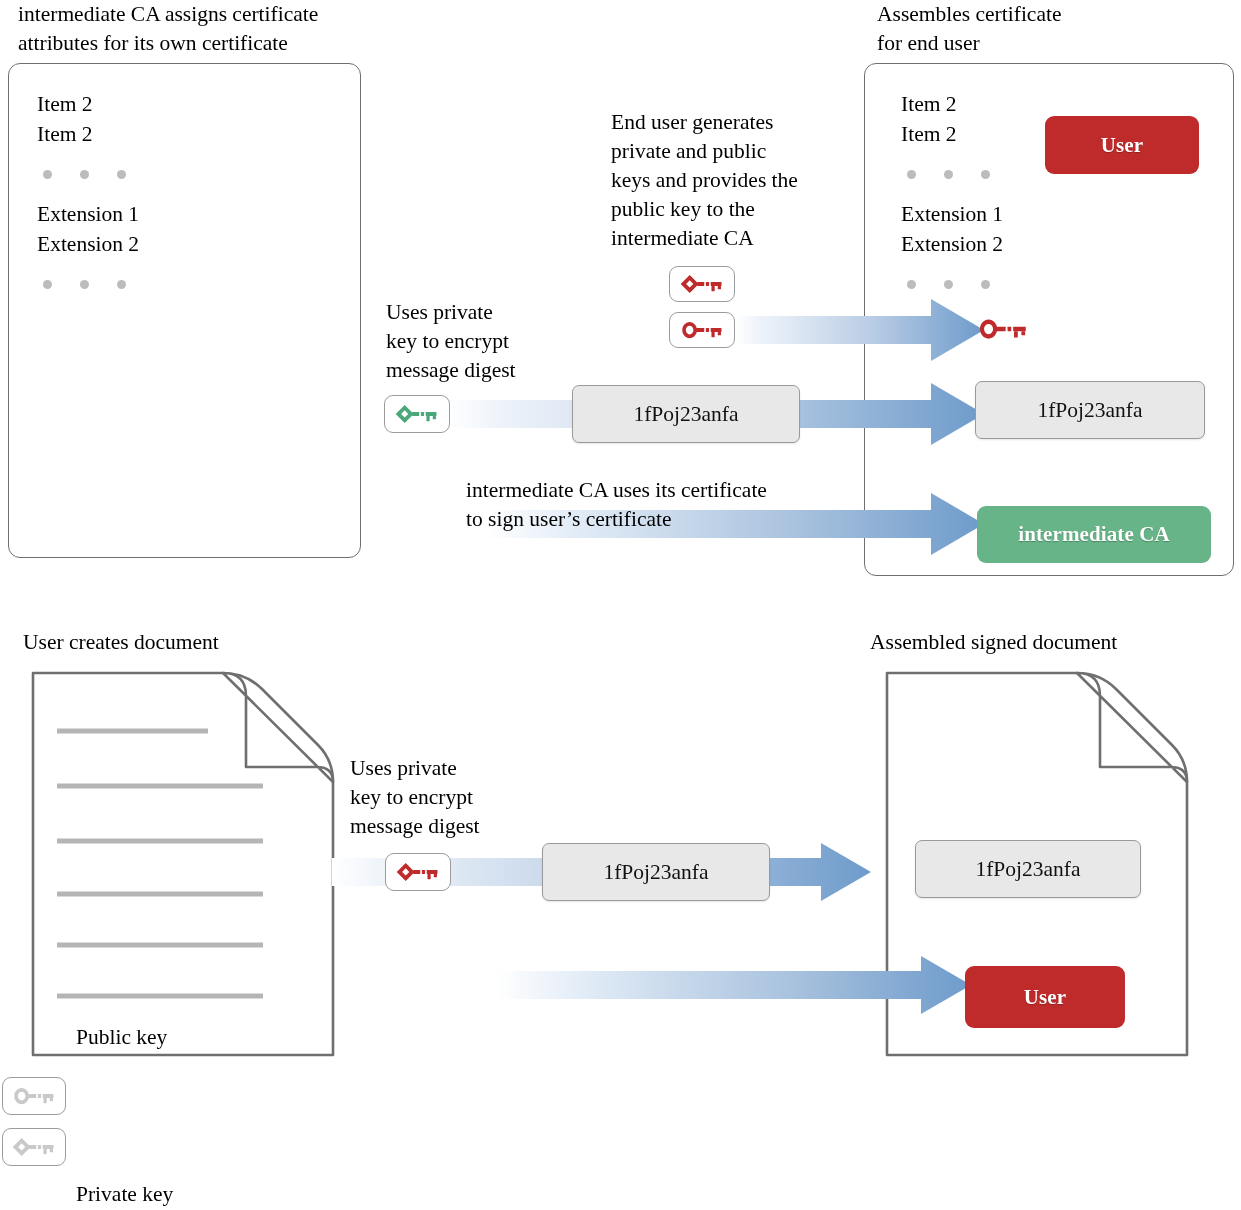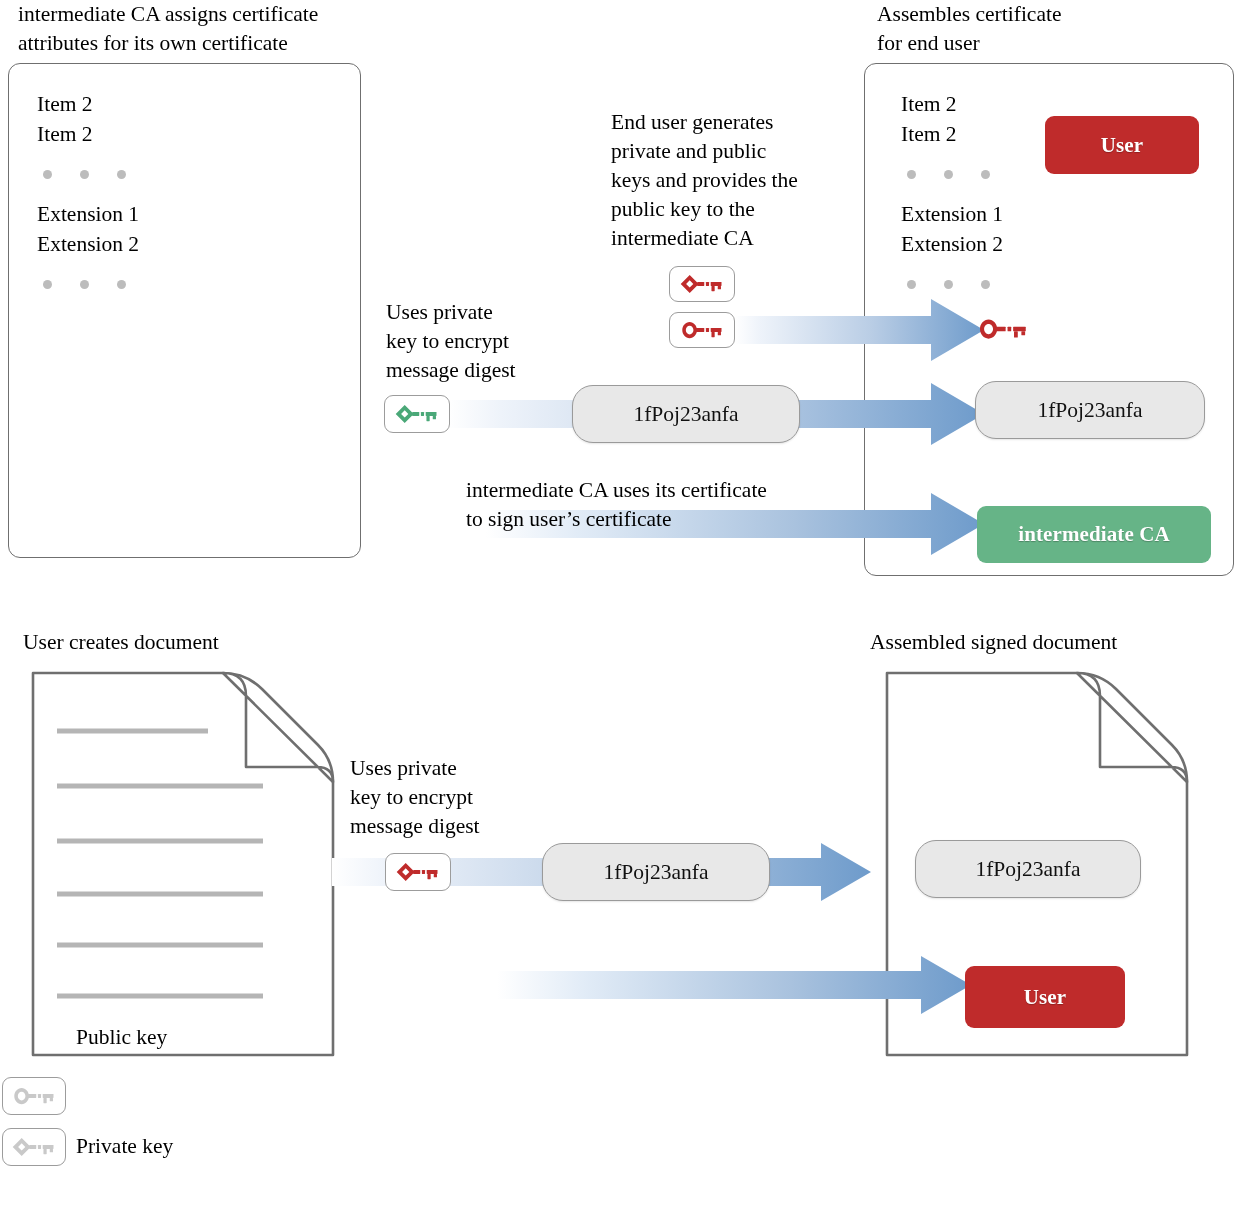--- a/index.html
+++ b/index.html
@@ -75,21 +75,21 @@
   .badge.user { background: #bf2b2b; }
   .badge.ca   { background: #66b487; }
 
   
   .digest {
     box-sizing: border-box;
     display: flex;
     align-items: center;
     justify-content: center;
     border: 1.3px solid #9a9a9a;
-    border-radius: 21px;
+    border-radius: 7px;
     background: #e8e8e8;
     font-size: 21.5px;
     color: #111;
     box-shadow: 0 1px 2px rgba(0,0,0,.10);
     text-align: right;
   }
 
   
   .arrow { pointer-events: none; }
 
@@ -310,16 +310,16 @@
         <use href="#key-public"></use>
       </svg>
   </div>
   <div class="abs legend-label" style="left:76px; top:1025px;">Public key</div>
 
   <div class="abs keychip" style="left:2px; top:1128px; width:64px; height:38px; color:#c9c9c9;">
     <svg width="48" height="24" viewBox="0 0 64 32">
         <use href="#key-private"></use>
       </svg>
   </div>
-  <div class="abs legend-label" style="left:76px; top:1134px;">Private key</div>
+  <div class="abs legend-label" style="left:76px; top:1182px;">Private key</div>
 
 
 </div>
 
 </body></html>

